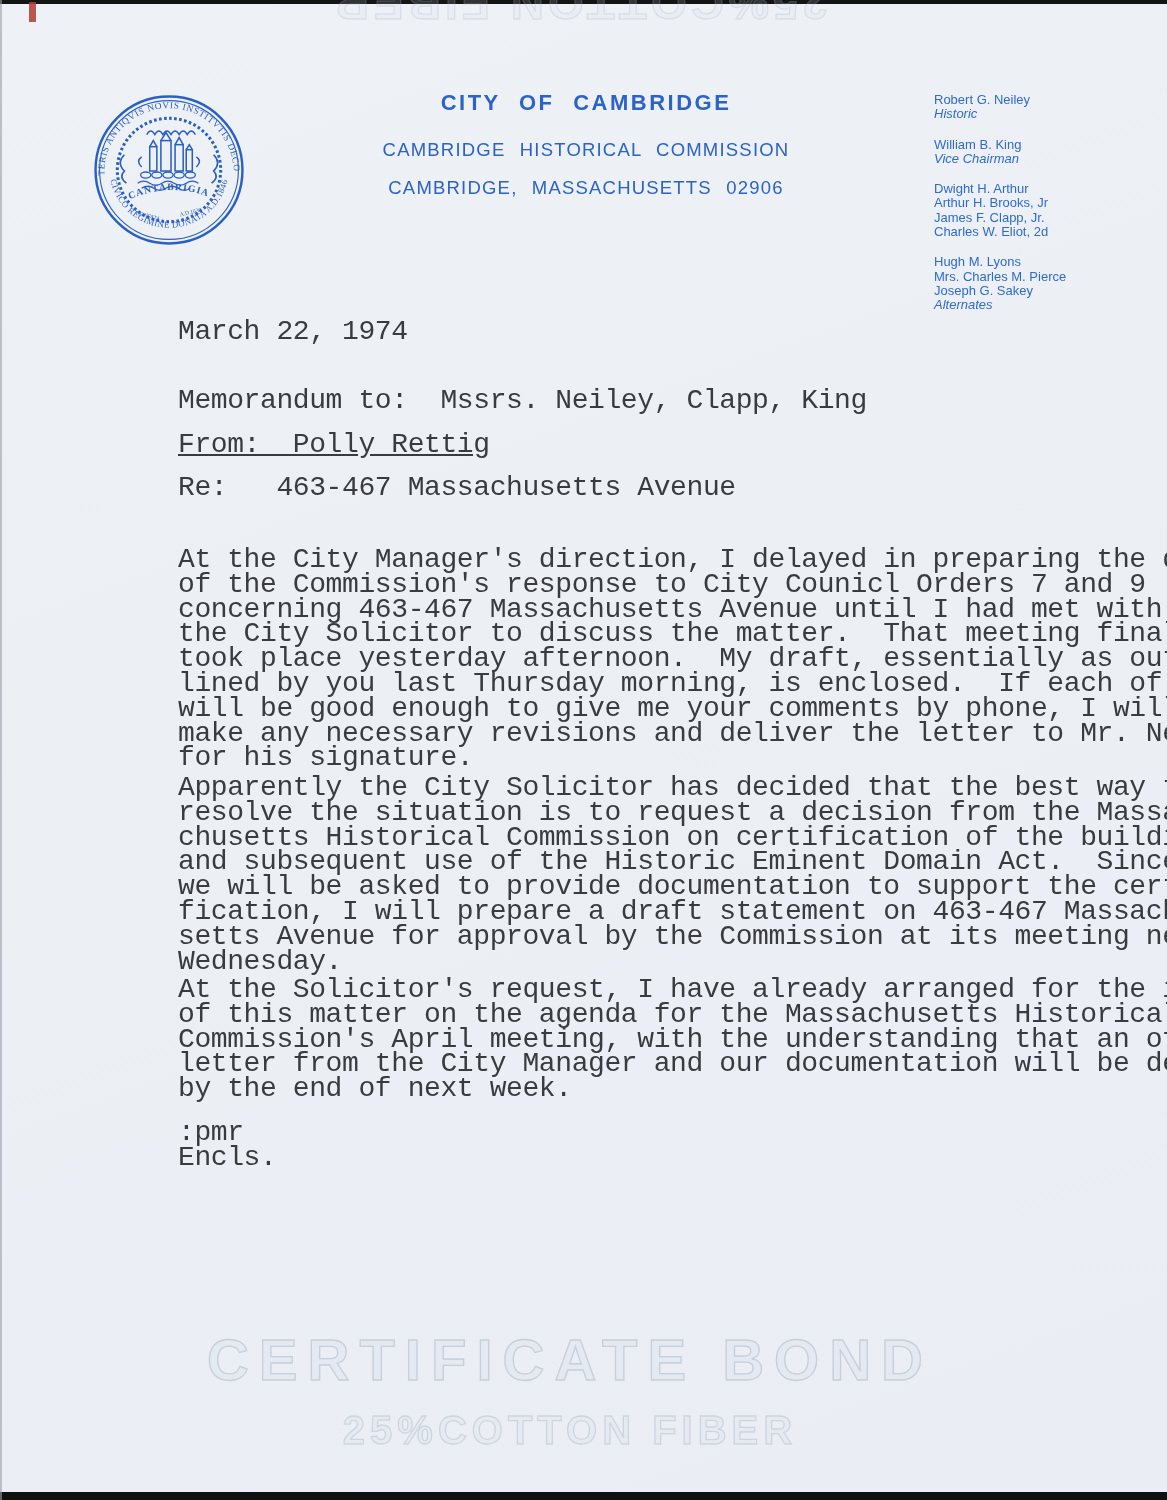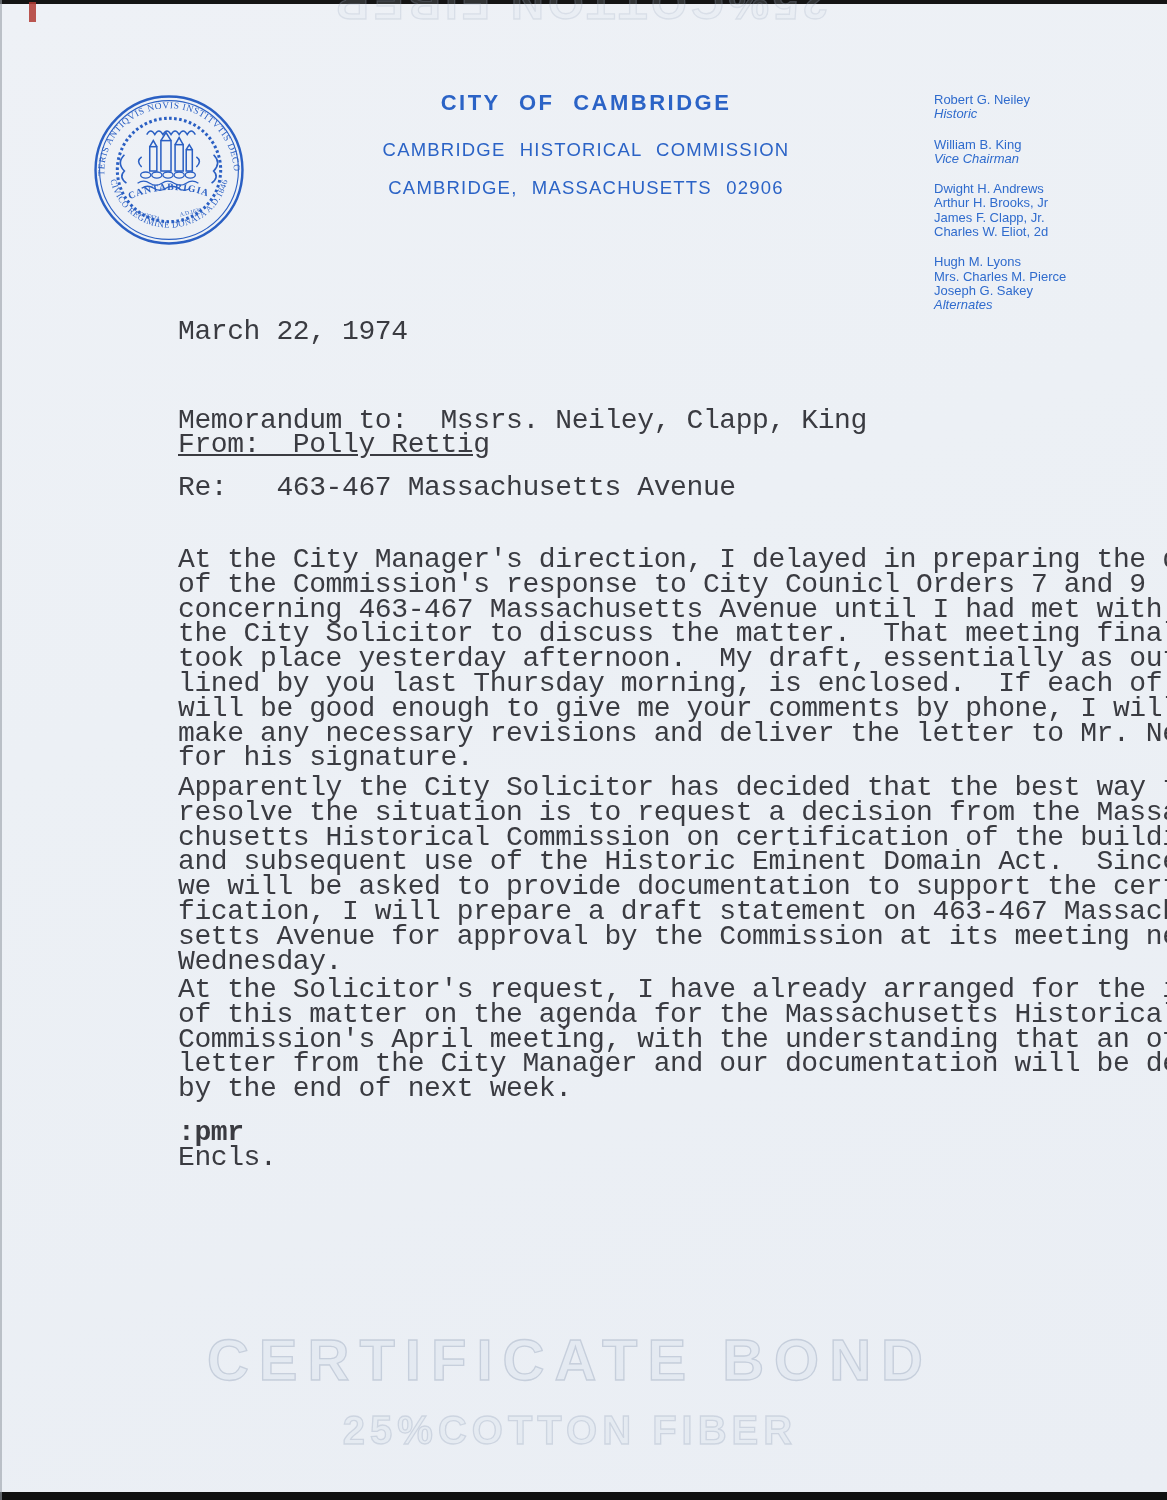--- a/index.html
+++ b/index.html
@@ -30,27 +30,27 @@
   .o-title{font-style:italic;}
 
   
   .seal{position:absolute;left:93px;top:94px;width:152px;height:152px;}
 
   
   .tw{position:absolute;left:178px;color:#3a3b41;
       font-family:"Liberation Mono","DejaVu Sans Mono",monospace;
       font-size:28px;line-height:24.8px;white-space:pre;letter-spacing:-0.4px;}
   .tw-date{top:320px;}
-  .tw-to{top:409px;font-family:Liberation Mono, monospace;}
+  .tw-to{top:389px;font-family:Liberation Mono, monospace;}
   .tw-from{top:433px;text-decoration:underline;}
   .tw-re{top:476px;}
   .tw-p1{top:548px;}
   .tw-p2{top:776px;}
   .tw-p3{top:978px;}
-  .tw-pmr{top:1121px;font-weight:bold;}
+  .tw-pmr{top:1121px;}
   .tw-encls{top:1146px;}
 
   
   .wm{position:absolute;font-weight:bold;text-align:center;
       color:rgba(213,221,232,0.28);
       -webkit-text-stroke:1.3px rgba(165,178,198,0.5);
       font-family:"Liberation Sans",sans-serif;}
   .wm-top{left:300px;top:-24px;width:560px;font-size:46px;letter-spacing:4px;
           transform:rotate(180deg);opacity:.55;}
   .wm-bond{left:170px;top:1326px;width:800px;font-size:58px;letter-spacing:10px;}
@@ -127,21 +127,21 @@
   <div class="officers">
     <div class="officer-group">
       <div>Robert G. Neiley</div>
       <div class="o-title">Historic</div>
     </div>
     <div class="officer-group">
       <div>William B. King</div>
       <div class="o-title">Vice Chairman</div>
     </div>
     <div class="officer-group">
-      <div>Dwight H. Andrews</div>
+      <div>Dwight H. Arthur</div>
       <div>Arthur H. Brooks, Jr</div>
       <div>James F. Clapp, Jr.</div>
       <div>Charles W. Eliot, 2d</div>
     </div>
     <div class="officer-group g4">
       <div>Hugh M. Lyons</div>
       <div>Mrs. Charles M. Pierce</div>
       <div>Joseph G. Sakey</div>
       <div class="o-title">Alternates</div>
     </div>

